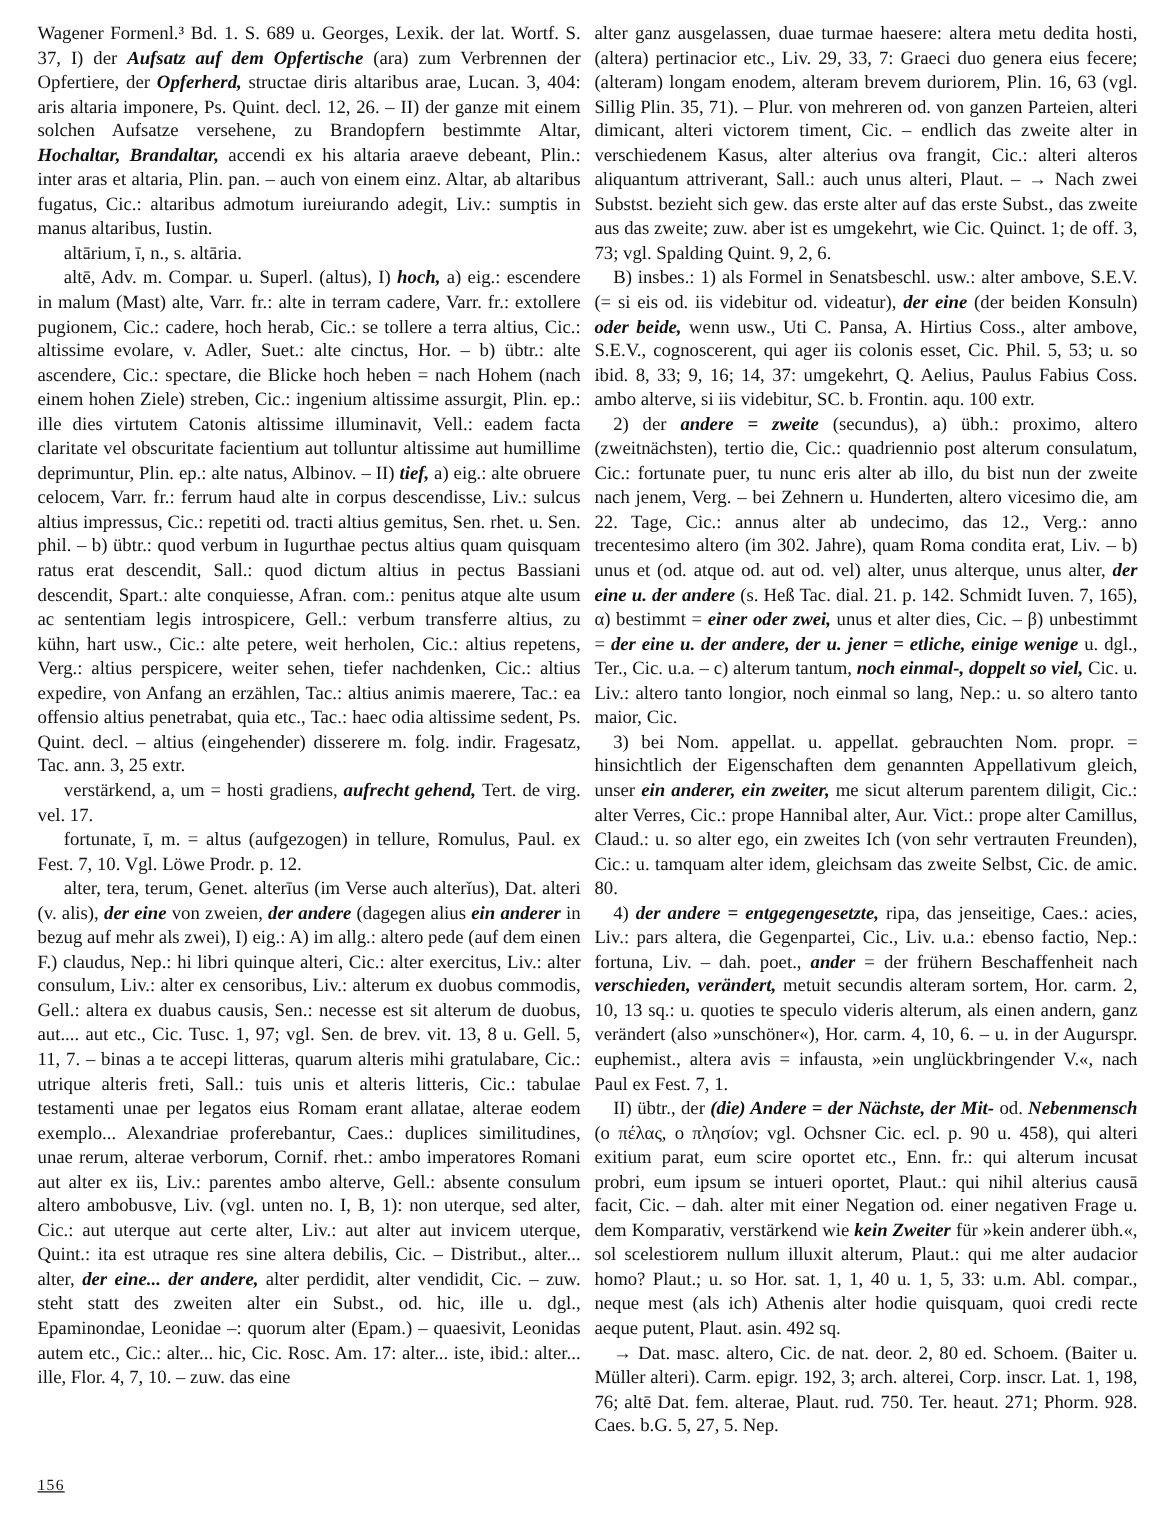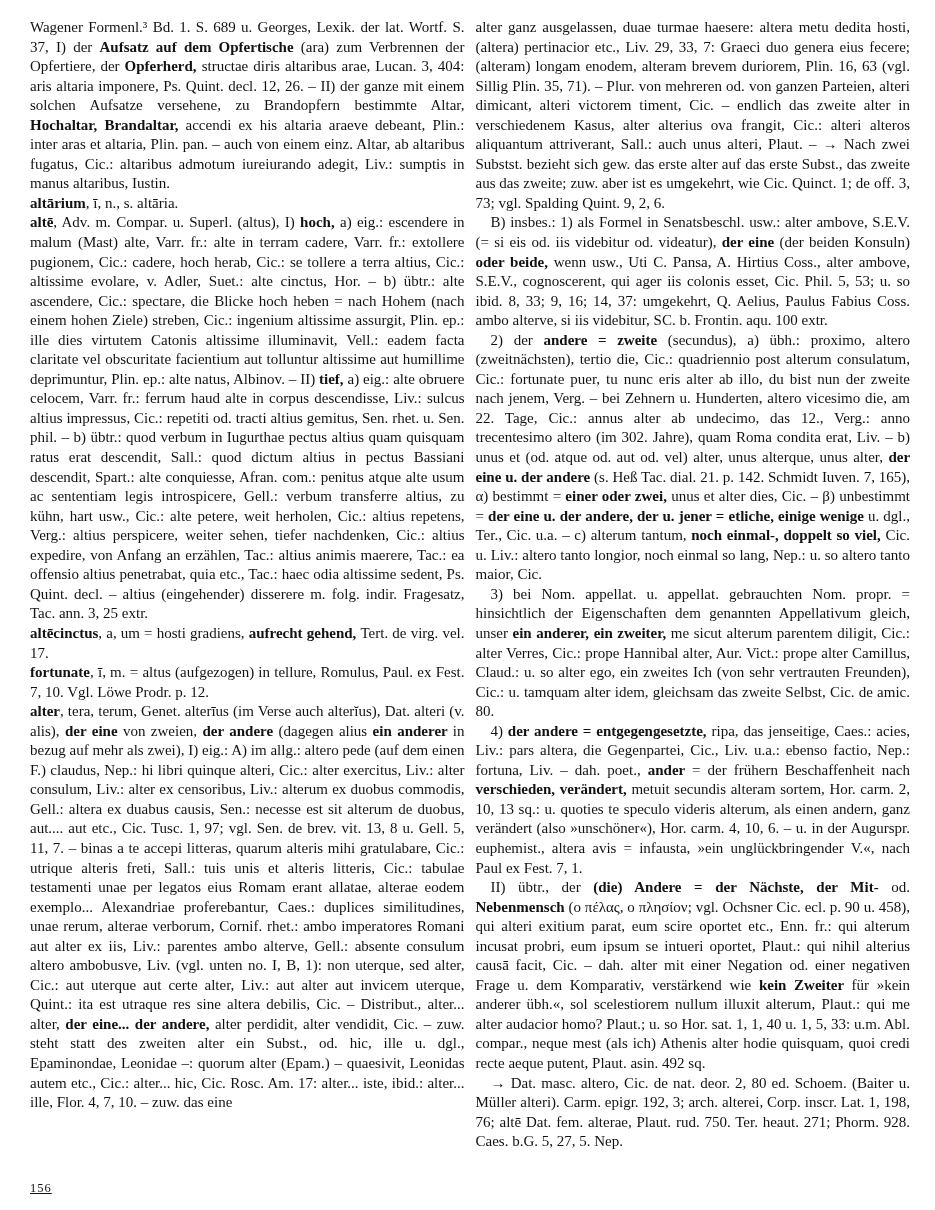--- a/index.html
+++ b/index.html
@@ -12,37 +12,37 @@
   .cols { display: flex; gap: 11px; }
   .col {
     width: 437px;
     font-size: 15px;
     line-height: 19.55px;
     text-align: justify;
     hyphens: none;
   }
   .col p { margin: 0; padding: 0; }
   .col p.indent { text-indent: 15px; }
-  .bd  { font-weight: bold; }
-  .bdit{ font-weight: bold; }
+  .bd  { font-weight: normal; margin-left: 21px; }
+  .bdit{ font-weight: bold; font-style: italic; }
   .pagenum {
     position: absolute; left: 30px; bottom: 14px;
     font-size: 12.5px; letter-spacing: 1px; text-decoration: underline;
   }
 </style>
 </head>
 <body>
 
 <div class="page">
   <div class="cols">
     <div class="col">
         <p><span class="i">Wagener Formenl.³ Bd. 1. S. 689 u. Georges, Lexik. der lat. Wortf. S. 37, </span><span>I) </span><span class="i">der </span><span class="bdit">Aufsatz auf dem Opfertische </span><span>(ara) </span><span class="i">zum Verbrennen der Opfertiere, der </span><span class="bdit">Opferherd, </span><span>structae diris altaribus arae, Lucan. 3, 404: aris altaria imponere, Ps. Quint. decl. 12, 26. – II) </span><span class="i">der ganze mit einem solchen Aufsatze versehene, zu Brandopfern bestimmte Altar, </span><span class="bdit">Hochaltar, Brandaltar, </span><span>accendi ex his altaria araeve debeant, Plin.: inter aras et altaria, Plin. pan. – </span><span class="i">auch von einem einz. Altar, </span><span>ab altaribus fugatus, Cic.: altaribus admotum iureiurando adegit, Liv.: sumptis in manus altaribus, Iustin.</span></p>
         <p><span class="bd">altārium</span><span>, ī, n., </span><span class="i">s. </span><span>altāria.</span></p>
         <p><span class="bd">altē</span><span>, Adv. </span><span class="i">m. </span><span>Compar. </span><span class="i">u. </span><span>Superl. (altus), I) </span><span class="bdit">hoch, </span><span>a) </span><span class="i">eig.: </span><span>escendere in malum </span><span class="i">(Mast) </span><span>alte, Varr. fr.: alte in terram cadere, Varr. fr.: extollere pugionem, Cic.: cadere, </span><span class="i">hoch herab, </span><span>Cic.: se tollere a terra altius, Cic.: altissime evolare, </span><span class="i">v. Adler, </span><span>Suet.: alte cinctus, Hor. – b) </span><span class="i">übtr.: </span><span>alte ascendere, Cic.: spectare, </span><span class="i">die Blicke hoch heben = nach Hohem (nach einem hohen Ziele) streben, </span><span>Cic.: ingenium altissime assurgit, Plin. ep.: ille dies virtutem Catonis altissime illuminavit, Vell.: eadem facta claritate vel obscuritate facientium aut tolluntur altissime aut humillime deprimuntur, Plin. ep.: alte natus, Albinov. – II) </span><span class="bdit">tief, </span><span>a) </span><span class="i">eig.: </span><span>alte obruere celocem, Varr. fr.: ferrum haud alte in corpus descendisse, Liv.: sulcus altius impressus, Cic.: repetiti </span><span class="i">od. </span><span>tracti altius gemitus, Sen. rhet. </span><span class="i">u. </span><span>Sen. phil. – b) </span><span class="i">übtr.: </span><span>quod verbum in Iugurthae pectus altius quam quisquam ratus erat descendit, Sall.: quod dictum altius in pectus Bassiani descendit, Spart.: alte conquiesse, Afran. com.: penitus atque alte usum ac sententiam legis introspicere, Gell.: verbum transferre altius, </span><span class="i">zu kühn, hart usw., </span><span>Cic.: alte petere, </span><span class="i">weit herholen, </span><span>Cic.: altius repetens, Verg.: altius perspicere, </span><span class="i">weiter sehen, tiefer nachdenken, </span><span>Cic.: altius expedire, </span><span class="i">von Anfang an erzählen, </span><span>Tac.: altius animis maerere, Tac.: ea offensio altius penetrabat, quia etc., Tac.: haec odia altissime sedent, Ps. Quint. decl. – altius </span><span class="i">(eingehender) </span><span>disserere </span><span class="i">m. folg. indir. Fragesatz, </span><span>Tac. ann. 3, 25 extr.</span></p>
-        <p><span class="bd">altēcinctus</span><span>, a, um = hosti gradiens, </span><span class="bdit">aufrecht gehend, </span><span>Tert. de virg. vel. 17.</span></p>
+        <p><span class="bd">verstärkend</span><span>, a, um = hosti gradiens, </span><span class="bdit">aufrecht gehend, </span><span>Tert. de virg. vel. 17.</span></p>
         <p><span class="bd">fortunate</span><span>, ī, m. = altus </span><span class="i">(aufgezogen) </span><span>in tellure, Romulus, Paul. ex Fest. 7, 10. </span><span class="i">Vgl. Löwe </span><span>Prodr. p. 12.</span></p>
         <p><span class="bd">alter</span><span>, tera, terum, </span><span class="i">Genet. </span><span>alterīus </span><span class="i">(im Verse auch </span><span>alterĭus), </span><span class="i">Dat. </span><span>alteri </span><span class="i">(v. </span><span>alis), </span><span class="bdit">der eine </span><span class="i">von zweien, </span><span class="bdit">der andere </span><span class="i">(dagegen </span><span>alius </span><span class="bdit">ein anderer </span><span class="i">in bezug auf mehr als zwei), </span><span>I) </span><span class="i">eig.: </span><span>A) </span><span class="i">im allg.: </span><span>altero pede </span><span class="i">(auf dem einen F.) </span><span>claudus, Nep.: hi libri quinque alteri, Cic.: alter exercitus, Liv.: alter consulum, Liv.: alter ex censoribus, Liv.: alterum ex duobus commodis, Gell.: altera ex duabus causis, Sen.: necesse est sit alterum de duobus, aut.... aut etc., Cic. Tusc. 1, 97; </span><span class="i">vgl. </span><span>Sen. de brev. vit. 13, 8 </span><span class="i">u. </span><span>Gell. 5, 11, 7. – binas a te accepi litteras, quarum alteris mihi gratulabare, Cic.: utrique alteris freti, Sall.: tuis unis et alteris litteris, Cic.: tabulae testamenti unae per legatos eius Romam erant allatae, alterae eodem exemplo... Alexandriae proferebantur, Caes.: duplices similitudines, unae rerum, alterae verborum, Cornif. rhet.: ambo imperatores Romani aut alter ex iis, Liv.: parentes ambo alterve, Gell.: absente consulum altero ambobusve, Liv. </span><span class="i">(vgl. unten </span><span>no. I, B, 1): non uterque, sed alter, Cic.: aut uterque aut certe alter, Liv.: aut alter aut invicem uterque, Quint.: ita est utraque res sine altera debilis, Cic. – Distribut., alter... alter, </span><span class="bdit">der eine... der andere, </span><span>alter perdidit, alter vendidit, Cic. – </span><span class="i">zuw. steht statt des zweiten </span><span>alter </span><span class="i">ein Subst., od. </span><span>hic, ille </span><span class="i">u. dgl., </span><span>Epaminondae, Leonidae –: quorum alter (Epam.) – quaesivit, Leonidas autem etc., Cic.: alter... hic, Cic. Rosc. Am. 17: alter... iste, ibid.: alter... ille, Flor. 4, 7, 10. – </span><span class="i">zuw. das eine</span></p>
       </div>
     <div class="col">
         <p><span>alter </span><span class="i">ganz ausgelassen, </span><span>duae turmae haesere: altera metu dedita hosti, (altera) pertinacior etc., Liv. 29, 33, 7: Graeci duo genera eius fecere; (alteram) longam enodem, alteram brevem duriorem, Plin. 16, 63 </span><span class="i">(vgl. Sillig </span><span>Plin. 35, 71). – </span><span class="i">Plur. von mehreren od. von ganzen Parteien, </span><span>alteri dimicant, alteri victorem timent, Cic. – </span><span class="i">endlich das zweite </span><span>alter </span><span class="i">in verschiedenem Kasus, </span><span>alter alterius ova frangit, Cic.: alteri alteros aliquantum attriverant, Sall.: </span><span class="i">auch </span><span>unus alteri, Plaut. – → </span><span class="i">Nach zwei Substst. bezieht sich gew. das erste </span><span>alter </span><span class="i">auf das erste Subst., das zweite aus das zweite; zuw. aber ist es umgekehrt, wie </span><span>Cic. Quinct. 1; de off. 3, 73; </span><span class="i">vgl. Spalding </span><span>Quint. 9, 2, 6.</span></p>
         <p class="indent"><span>B) </span><span class="i">insbes.: </span><span>1) </span><span class="i">als Formel in Senatsbeschl. usw.: </span><span>alter ambove, S.E.V. (= si eis </span><span class="i">od. </span><span>iis videbitur </span><span class="i">od. </span><span>videatur), </span><span class="bdit">der eine </span><span class="i">(der beiden Konsuln) </span><span class="bdit">oder beide, </span><span class="i">wenn usw., </span><span>Uti C. Pansa, A. Hirtius Coss., alter ambove, S.E.V., cognoscerent, qui ager iis colonis esset, Cic. Phil. 5, 53; </span><span class="i">u. so </span><span>ibid. 8, 33; 9, 16; 14, 37: </span><span class="i">umgekehrt, </span><span>Q. Aelius, Paulus Fabius Coss. ambo alterve, si iis videbitur, SC. </span><span class="i">b. </span><span>Frontin. aqu. 100 extr.</span></p>
         <p class="indent"><span>2) </span><span class="i">der </span><span class="bdit">andere = zweite </span><span>(secundus), a) </span><span class="i">übh.: </span><span>proximo, altero </span><span class="i">(zweitnächsten), </span><span>tertio die, Cic.: quadriennio post alterum consulatum, Cic.: fortunate puer, tu nunc eris alter ab illo, </span><span class="i">du bist nun der zweite nach jenem, </span><span>Verg. – </span><span class="i">bei Zehnern u. Hunderten, </span><span>altero vicesimo die, </span><span class="i">am 22. Tage, </span><span>Cic.: annus alter ab undecimo, </span><span class="i">das 12., </span><span>Verg.: anno trecentesimo altero </span><span class="i">(im 302. Jahre), </span><span>quam Roma condita erat, Liv. – b) unus et </span><span class="i">(od. </span><span>atque </span><span class="i">od. </span><span>aut </span><span class="i">od. </span><span>vel) alter, unus alterque, unus alter, </span><span class="bdit">der eine u. der andere </span><span class="i">(s. Heß </span><span>Tac. dial. 21. p. 142. </span><span class="i">Schmidt </span><span>Iuven. 7, 165), α) </span><span class="i">bestimmt = </span><span class="bdit">einer oder zwei, </span><span>unus et alter dies, Cic. – β) </span><span class="i">unbestimmt = </span><span class="bdit">der eine u. der andere, der u. jener = etliche, einige wenige </span><span class="i">u. dgl., </span><span>Ter., Cic. </span><span class="i">u.a. </span><span>– c) alterum tantum, </span><span class="bdit">noch einmal-, doppelt so viel, </span><span>Cic. </span><span class="i">u. </span><span>Liv.: altero tanto longior, </span><span class="i">noch einmal so lang, </span><span>Nep.: </span><span class="i">u. so </span><span>altero tanto maior, Cic.</span></p>
         <p class="indent"><span>3) </span><span class="i">bei </span><span>Nom. appellat. </span><span class="i">u. appellat. gebrauchten </span><span>Nom. propr. </span><span class="i">= hinsichtlich der Eigenschaften dem genannten Appellativum gleich, unser </span><span class="bdit">ein anderer, ein zweiter, </span><span>me sicut alterum parentem diligit, Cic.: alter Verres, Cic.: prope Hannibal alter, Aur. Vict.: prope alter Camillus, Claud.: </span><span class="i">u. so </span><span>alter ego, </span><span class="i">ein zweites Ich (von sehr vertrauten Freunden), </span><span>Cic.: </span><span class="i">u. </span><span>tamquam alter idem, </span><span class="i">gleichsam das zweite Selbst, </span><span>Cic. de amic. 80.</span></p>
         <p class="indent"><span>4) </span><span class="bdit">der andere = entgegengesetzte, </span><span>ripa, </span><span class="i">das jenseitige, </span><span>Caes.: acies, Liv.: pars altera, </span><span class="i">die Gegenpartei, </span><span>Cic., Liv. </span><span class="i">u.a.: ebenso </span><span>factio, Nep.: fortuna, Liv. – </span><span class="i">dah. poet., </span><span class="bdit">ander </span><span class="i">= der frühern Beschaffenheit nach </span><span class="bdit">verschieden, verändert, </span><span>metuit secundis alteram sortem, Hor. carm. 2, 10, 13 sq.: </span><span class="i">u. </span><span>quoties te speculo videris alterum, </span><span class="i">als einen andern, ganz verändert (also »unschöner«), </span><span>Hor. carm. 4, 10, 6. – </span><span class="i">u. in der Augurspr. euphemist., </span><span>altera avis = infausta, </span><span class="i">»ein unglückbringender V.«, nach </span><span>Paul ex Fest. 7, 1.</span></p>
         <p class="indent"><span>II) </span><span class="i">übtr., der </span><span class="bdit">(die) Andere = der Nächste, der Mit- </span><span class="i">od. </span><span class="bdit">Nebenmensch </span><span>(ο πέλας, ο πλησίον; </span><span class="i">vgl. Ochsner </span><span>Cic. ecl. p. 90 </span><span class="i">u. </span><span>458), qui alteri exitium parat, eum scire oportet etc., Enn. fr.: qui alterum incusat probri, eum ipsum se intueri oportet, Plaut.: qui nihil alterius causā facit, Cic. – </span><span class="i">dah. </span><span>alter </span><span class="i">mit einer Negation od. einer negativen Frage u. dem Komparativ, verstärkend wie </span><span class="bdit">kein Zweiter </span><span class="i">für »kein anderer übh.«, </span><span>sol scelestiorem nullum illuxit alterum, Plaut.: qui me alter audacior homo? Plaut.; </span><span class="i">u. so </span><span>Hor. sat. 1, 1, 40 </span><span class="i">u. </span><span>1, 5, 33: </span><span class="i">u.m. </span><span>Abl. compar., neque mest </span><span class="i">(als ich) </span><span>Athenis alter hodie quisquam, quoi credi recte aeque putent, Plaut. asin. 492 sq.</span></p>

